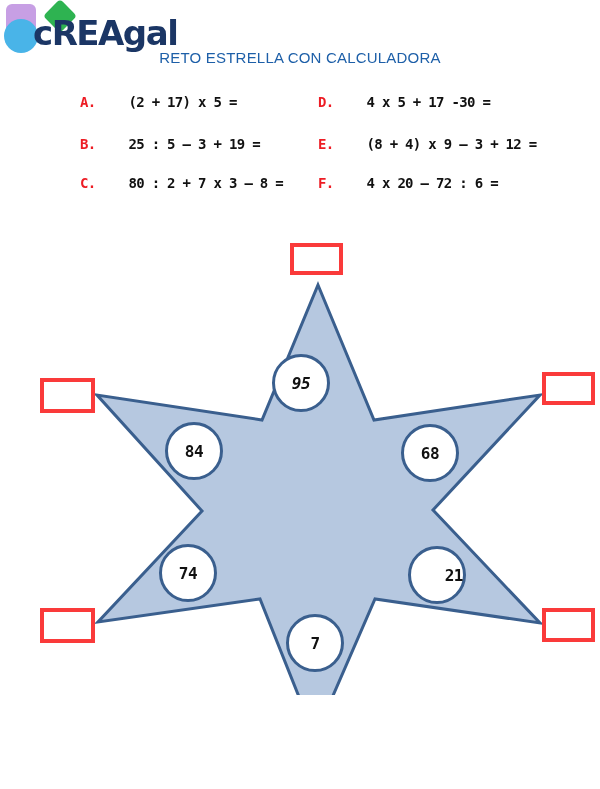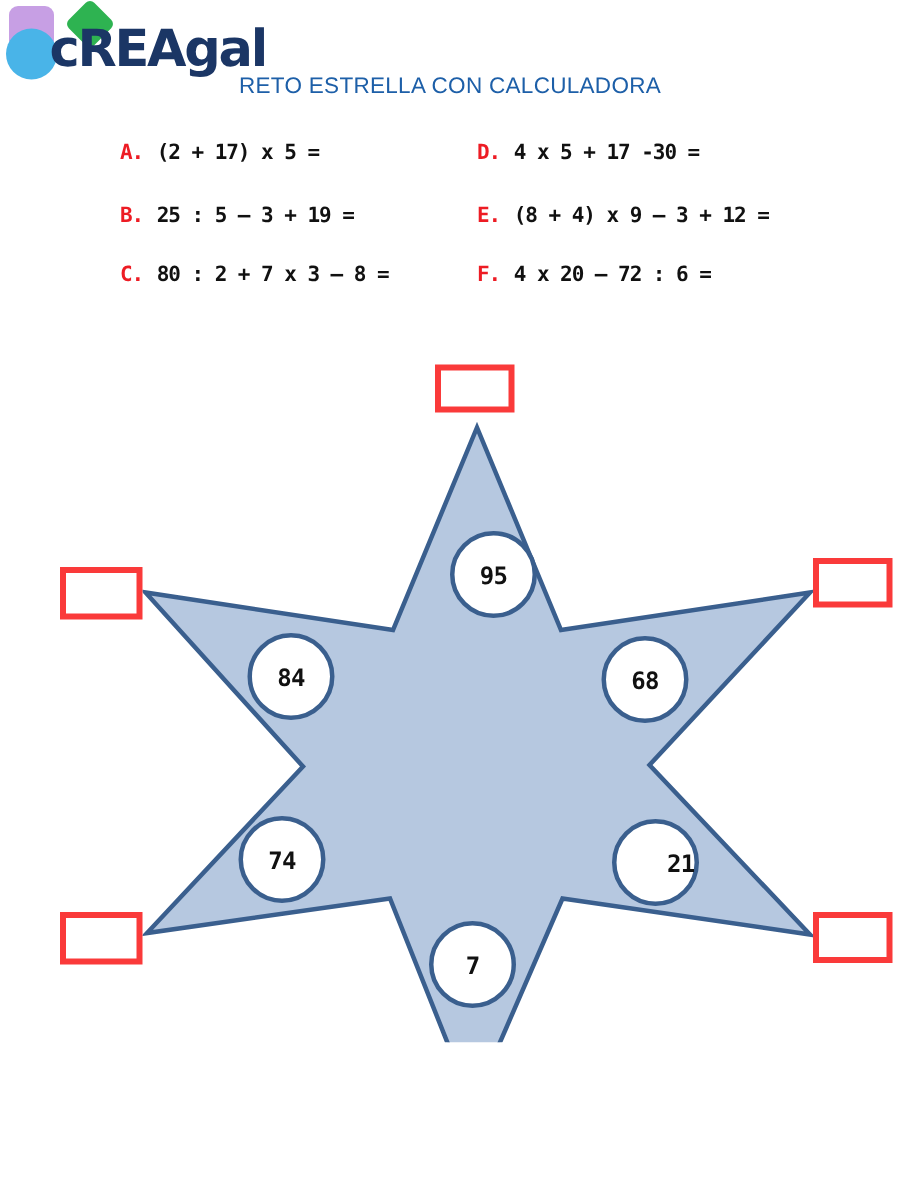--- a/index.html
+++ b/index.html
@@ -22,37 +22,37 @@
     font-family:"Liberation Sans",sans-serif;font-weight:normal;font-size:15px;
     color:#1d5fa8;letter-spacing:0.2px;
   }
   
   .problem{
     position:absolute;display:flex;align-items:baseline;
     font-family:"DejaVu Sans Mono",monospace;font-weight:bold;font-size:14px;
     letter-spacing:-0.7px;white-space:pre;
   }
   .plabel{color:#ed1c24;margin-right:9px;}
-  .pexpr{color:#111111;}
+  .pexpr{color:#111111;margin-left:24px;}
   .row-a{left:80px;top:94px;}
   .row-b{left:80px;top:136px;}
   .row-c{left:80px;top:175px;}
   .row-d{left:318px;top:94px;}
   .row-e{left:318px;top:136px;}
   .row-f{left:318px;top:175px;}
   
   .star-svg{position:absolute;left:0;top:0;}
   .num-circle{
     position:absolute;width:52px;height:52px;border-radius:50%;
     background:#ffffff;border:3px solid #3a5f8e;
     display:flex;align-items:center;justify-content:center;
     font-family:"DejaVu Sans Mono",monospace;font-weight:bold;font-size:16px;
     letter-spacing:-0.5px;color:#111111;
   }
-  .c-top{left:300px;top:354px;}
+  .c-top{left:272px;top:354px;font-style:italic;}
   .c-ul{left:165px;top:422px;}
   .c-ur{left:401px;top:424px;}
   .c-ll{left:159px;top:544px;}
   .c-lr{left:408px;top:546px;justify-content:flex-end;}
   .c-bot{left:286px;top:614px;}
   
   .answer-box{
     position:absolute;border:4px solid #fa3a3a;background:#ffffff;
     box-sizing:border-box;
   }

